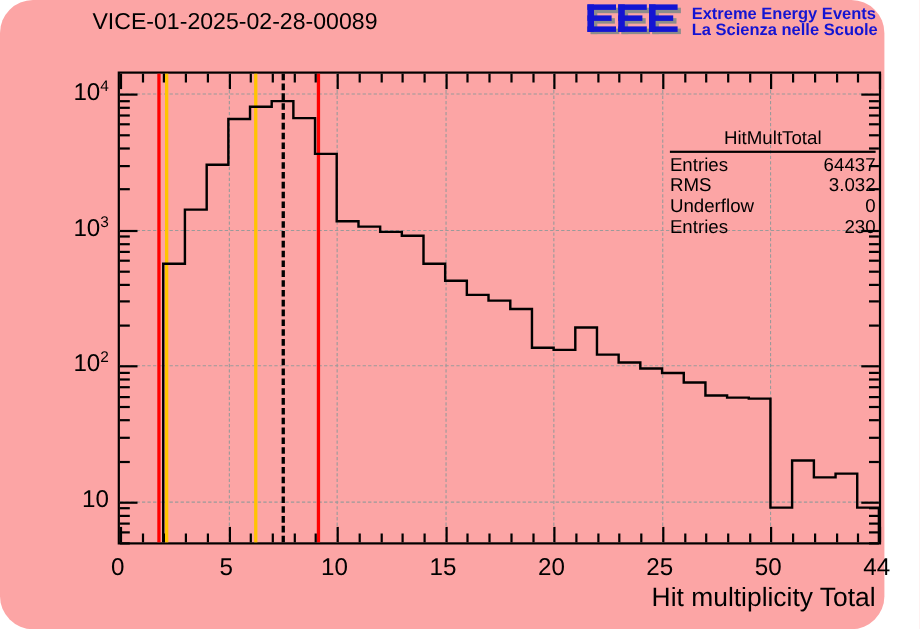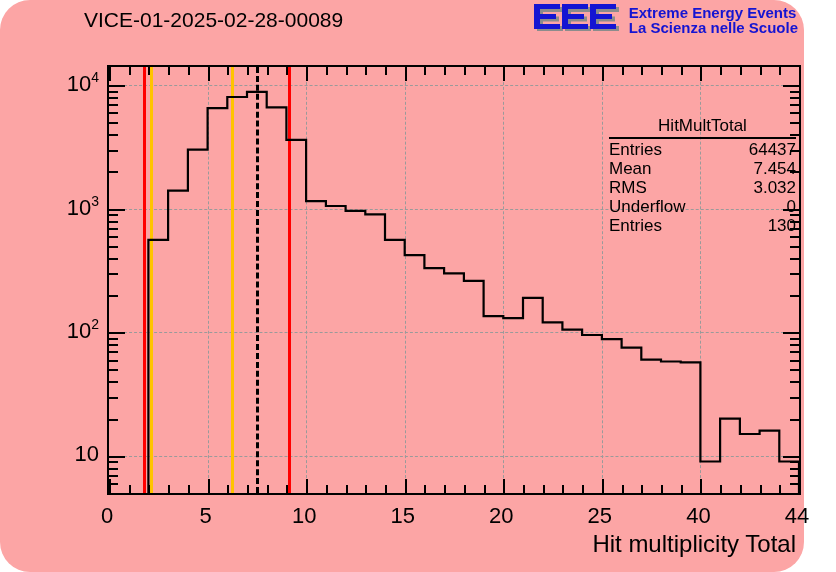--- a/index.html
+++ b/index.html
@@ -268,51 +268,47 @@
       </div>
   </div>
 
   <div id="xlabels">
       <div class="xlab" style="left: 107px; top: 503px;">0</div>
       <div class="xlab" style="left: 205.571px; top: 503px;">5</div>
       <div class="xlab" style="left: 304.143px; top: 503px;">10</div>
       <div class="xlab" style="left: 402.714px; top: 503px;">15</div>
       <div class="xlab" style="left: 501.286px; top: 503px;">20</div>
       <div class="xlab" style="left: 599.857px; top: 503px;">25</div>
-      <div class="xlab" style="left: 698.429px; top: 503px;">40</div>
+      <div class="xlab" style="left: 698.429px; top: 503px;">50</div>
       <div class="xlab" style="left: 797px; top: 503px;">44</div>
     </div>
   <div id="ylabels">
       <div class="ylab" style="left: 0px; width: 99px; top: 453.799px;">10</div>
       <div class="ylab" style="left: 0px; width: 99px; top: 330.219px;">10<sup>2</sup></div>
       <div class="ylab" style="left: 0px; width: 99px; top: 206.639px;">10<sup>3</sup></div>
       <div class="ylab" style="left: 0px; width: 99px; top: 83.0585px;">10<sup>4</sup></div>
     </div>
 
   <div id="xaxis-title">Hit multiplicity Total</div>
 
   <div id="stats">
     <div class="st-title">HitMultTotal</div>
     <div id="stats-rows">
         <div class="st-row">
           <span class="k">Entries</span>
           <span class="v">64437</span>
-        </div>
-        <div class="st-row">
-          <span class="k">Mean</span>
-          <span class="v">7.454</span>
         </div>
         <div class="st-row">
           <span class="k">RMS</span>
           <span class="v">3.032</span>
         </div>
         <div class="st-row">
           <span class="k">Underflow</span>
           <span class="v">0</span>
         </div>
         <div class="st-row">
           <span class="k">Entries</span>
-          <span class="v">130</span>
+          <span class="v">230</span>
         </div>
       </div>
   </div>
 
 </div>
 
 </body></html>

